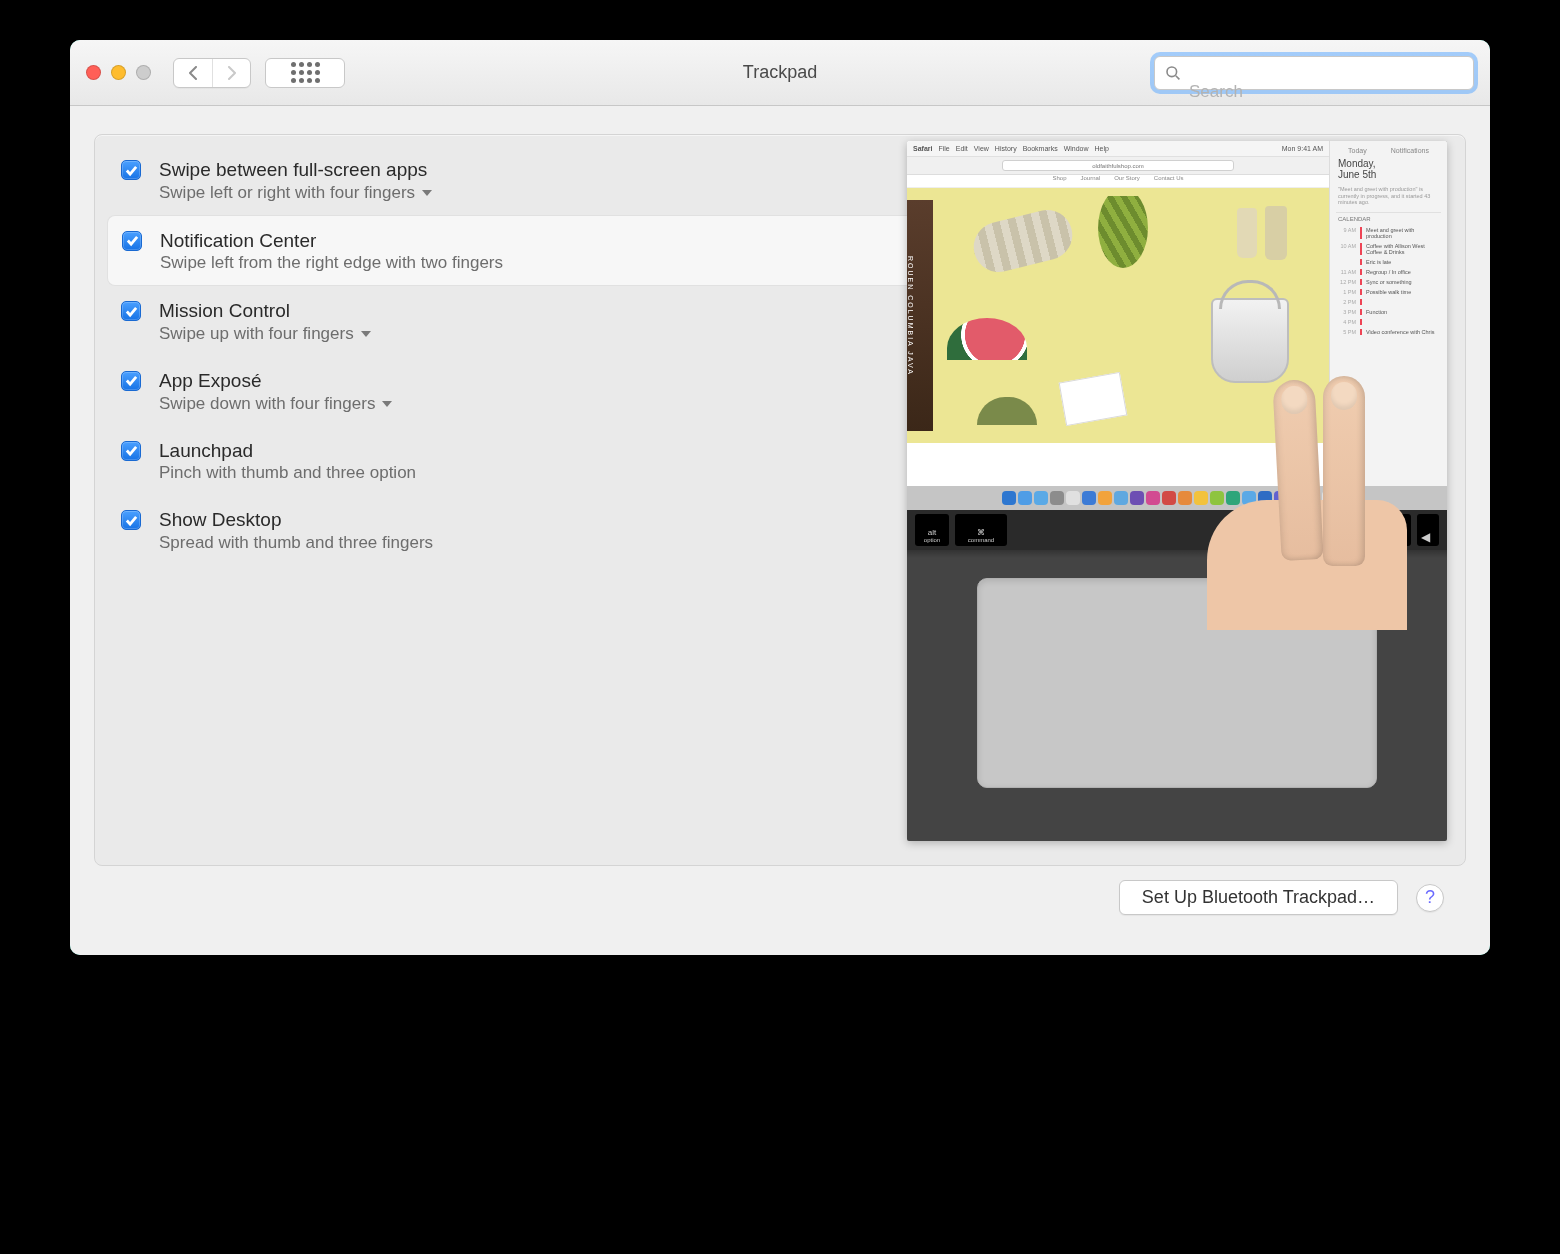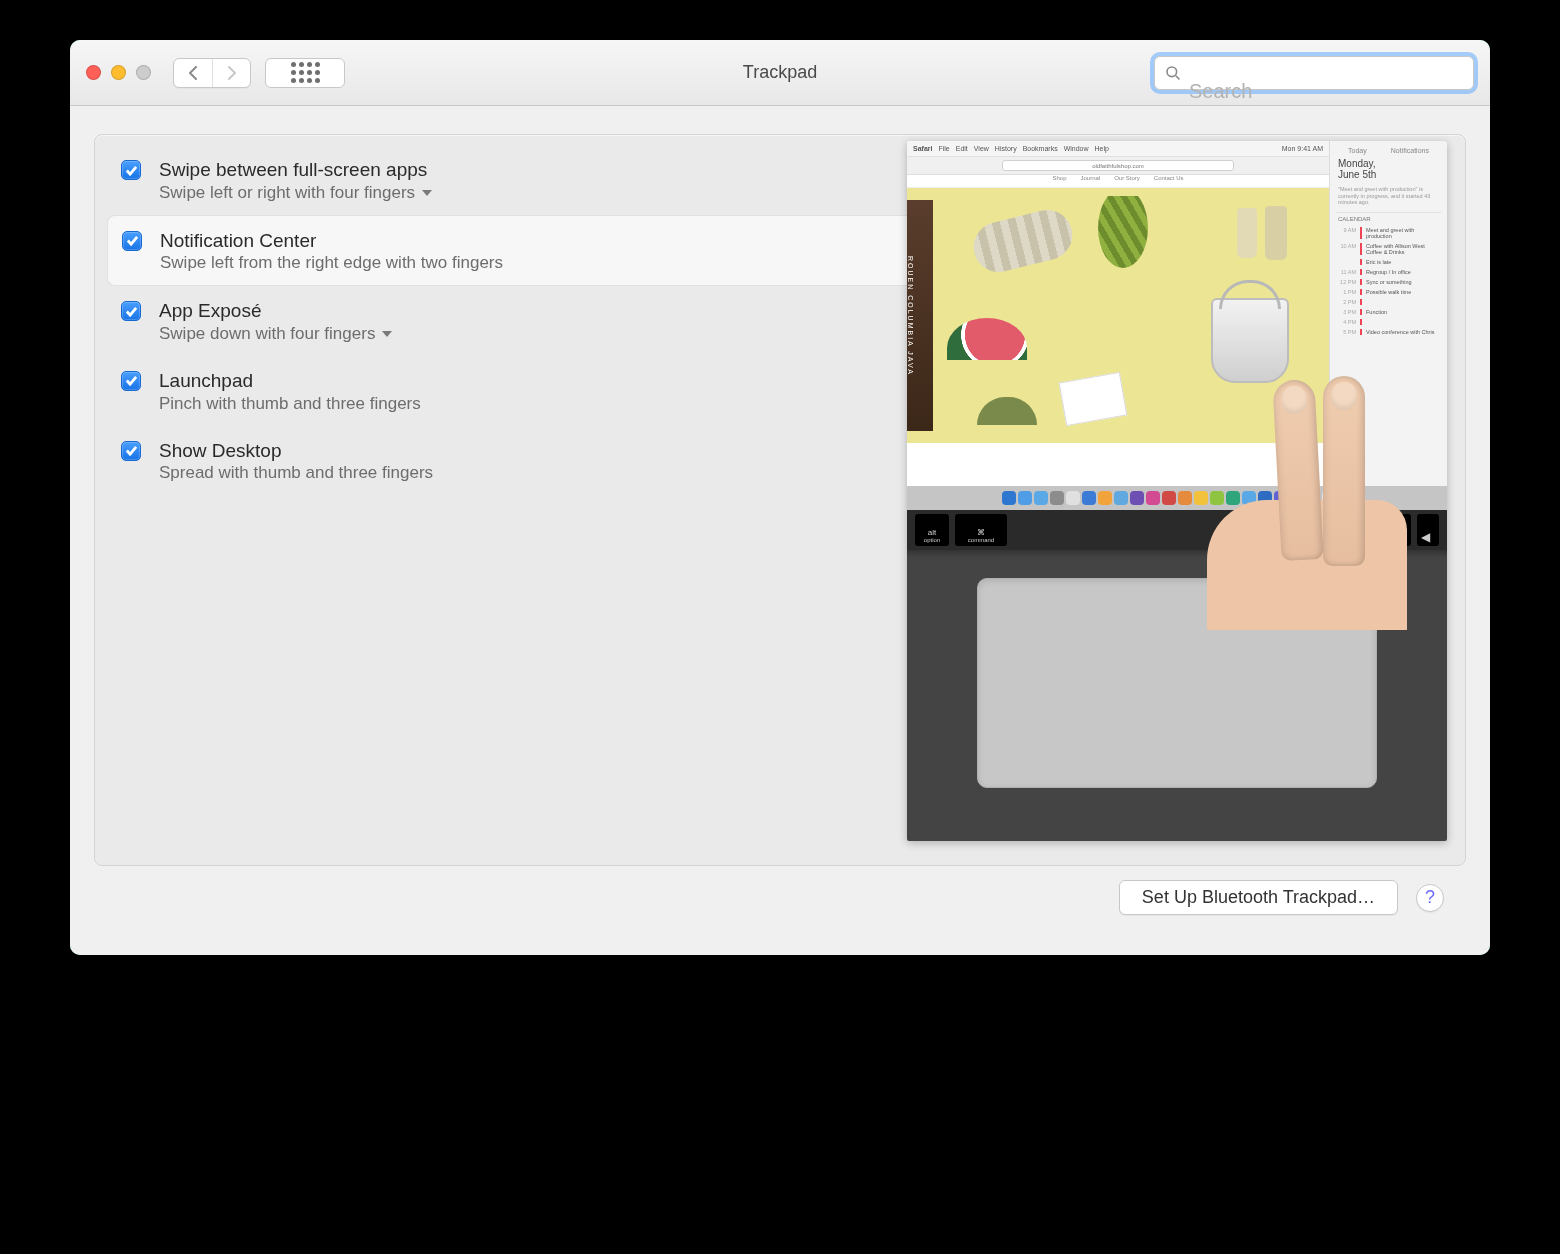--- a/index.html
+++ b/index.html
@@ -72,21 +72,21 @@
     margin-left: auto;
     width: 320px; height: 34px;
     background: #fff;
     border: 1px solid #c8c8c8;
     border-radius: 6px;
     box-shadow: 0 0 0 4px rgba(97,172,255,0.55);
     display: flex; align-items: center; padding: 0 10px; gap: 8px;
   }
   .search-wrap svg { width: 16px; height: 16px; fill: none; stroke: #8a8a8a; stroke-width: 2; }
   .search-wrap input {
-    flex: 1; border: none; outline: none; font-size: 20px; color: #444; background: transparent; margin-top: 38px;
+    flex: 1; border: none; outline: none; font-size: 17px; color: #444; background: transparent; margin-top: 38px;
   }
   .search-wrap input::placeholder { color: #b3b3b3; }
 
   
   .content {
     padding: 28px 24px 18px;
     background: #f0f0f0;
   }
   .panel {
     background: #eaeaea;
@@ -397,20 +397,38 @@
                 </svg>
             </div>
             <div class="gesture-text">
               <span class="g-title">Notification Center</span>
               <span class="g-sub">
                 <span>Swipe left from the right edge with two fingers</span>
               </span>
             </div>
           </div>
 
+          <div class="gesture-row">
+            <div class="chk">
+              <svg viewBox="0 0 14 14">
+                  <polyline points="2,7 5.5,11 12,3"></polyline>
+                </svg>
+            </div>
+            <div class="gesture-text">
+              <span class="g-title">Mission Control</span>
+              <span class="g-sub">
+                <span>Swipe up with four fingers</span>
+                <span class="disclosure">
+                    <svg viewBox="0 0 12 8">
+                      <path d="M1 1 L6 7 L11 1 Z"></path>
+                    </svg>
+                  </span>
+              </span>
+            </div>
+          </div>
 
           <div class="gesture-row">
             <div class="chk">
               <svg viewBox="0 0 14 14">
                   <polyline points="2,7 5.5,11 12,3"></polyline>
                 </svg>
             </div>
             <div class="gesture-text">
               <span class="g-title">App Exposé</span>
               <span class="g-sub">
@@ -426,21 +444,21 @@
 
           <div class="gesture-row">
             <div class="chk">
               <svg viewBox="0 0 14 14">
                   <polyline points="2,7 5.5,11 12,3"></polyline>
                 </svg>
             </div>
             <div class="gesture-text">
               <span class="g-title">Launchpad</span>
               <span class="g-sub">
-                <span>Pinch with thumb and three fingers</span>
+                <span>Pinch with thumb and three option</span>
               </span>
             </div>
           </div>
 
           <div class="gesture-row">
             <div class="chk">
               <svg viewBox="0 0 14 14">
                   <polyline points="2,7 5.5,11 12,3"></polyline>
                 </svg>
             </div>

